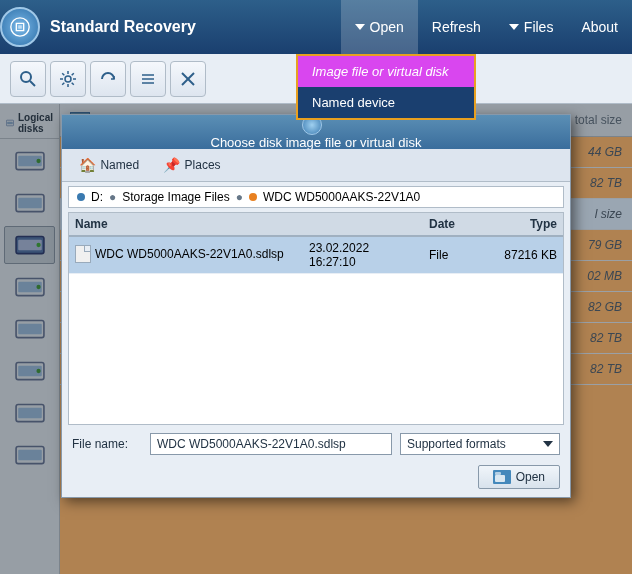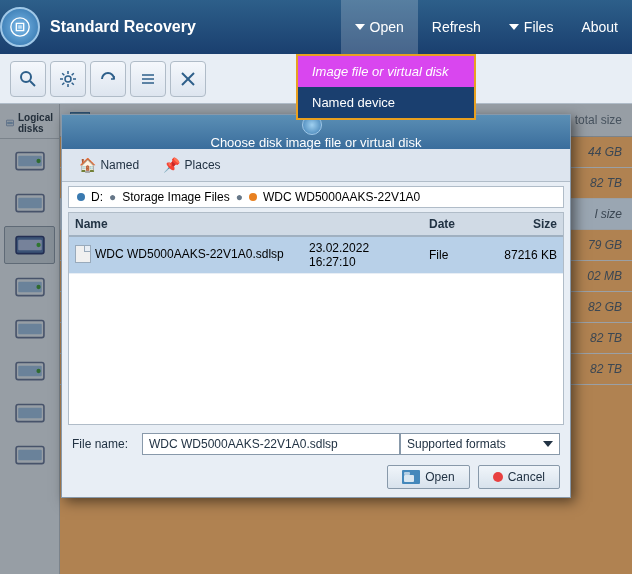--- a/index.html
+++ b/index.html
@@ -328,20 +328,21 @@
     
     .modal-footer {
       padding: 8px 10px;
       display: flex;
       flex-direction: column;
       gap: 8px;
     }
     .filename-row {
       display: flex;
       align-items: center;
+      gap: 8px;
     }
     .filename-label {
       font-size: 12px;
       color: #223344;
       flex: 0 0 70px;
     }
     .filename-input {
       flex: 1;
       padding: 3px 6px;
       border: 1px solid #8899aa;
@@ -680,21 +681,21 @@
           <span>Storage Image Files</span>
           <span class="breadcrumb-sep">●</span>
           <div class="breadcrumb-dot orange"></div>
           <span>WDC WD5000AAKS-22V1A0</span>
         </div>
 
         <div class="file-table">
           <div class="file-table-header">
             <div class="col col-name">Name</div>
             <div class="col col-type">Date</div>
-            <div class="col col-size">Size</div>
+            <div class="col col-size">Type</div>
           </div>
           <div class="file-table-row selected">
             <div class="col col-name">
               <span class="file-icon">
                 <span class="file-icon-shape"></span>
                 <span>WDC WD5000AAKS-22V1A0.sdlsp</span>
               </span>
             </div>
             <div class="col col-date">23.02.2022 16:27:10</div>
             <div class="col col-type">File</div>
@@ -715,22 +716,18 @@
           <div class="action-row">
             <button class="action-btn">
               <div class="action-btn-icon">
                 <svg width="14" height="10" viewBox="0 0 14 10">
                     <rect x="0" y="3" width="10" height="7" rx="1" fill="white" opacity="0.8"></rect>
                     <rect x="0" y="0" width="6" height="3" rx="1" fill="white" opacity="0.6"></rect>
                   </svg>
               </div>
               <span>Open</span>
             </button>
-            <button class="action-btn">
-              <div class="cancel-dot"></div>
-              <span>Cancel</span>
-            </button>
           </div>
         </div>
       </div>
     </div>
   </div>
 </div>
 
 </body></html>

